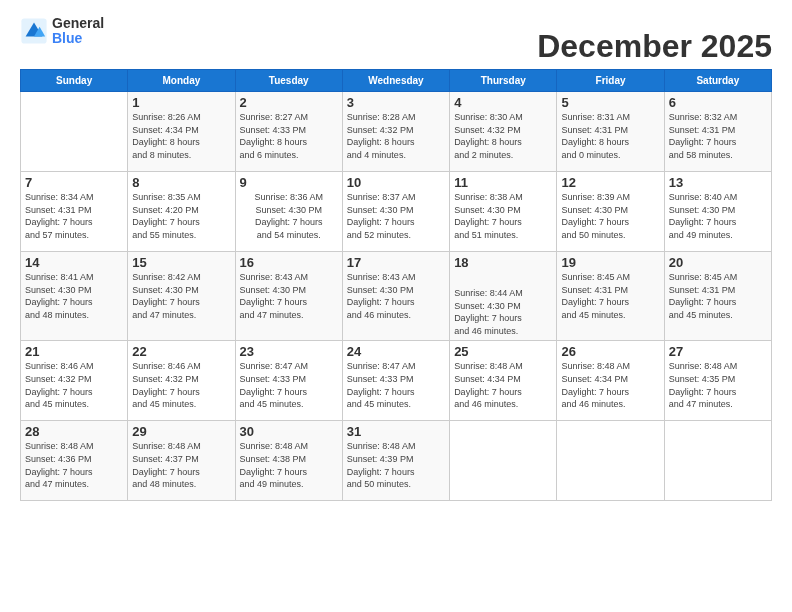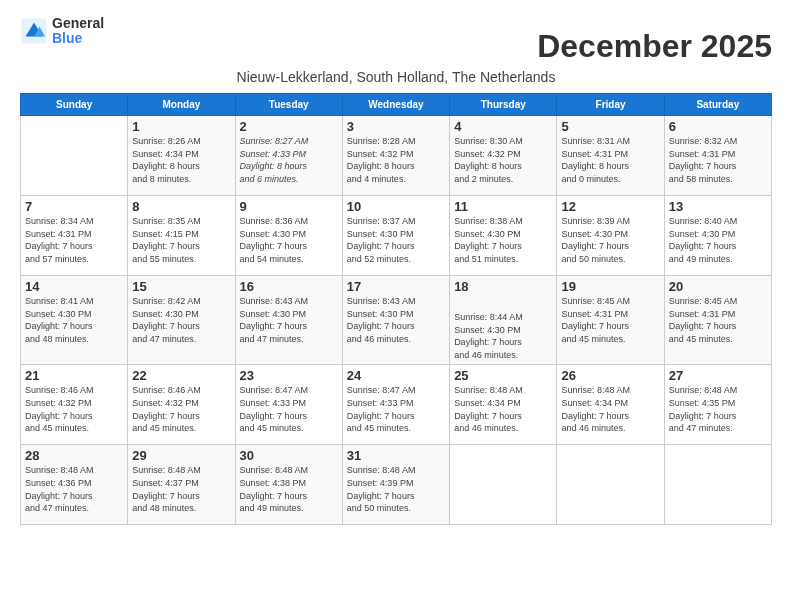--- a/index.html
+++ b/index.html
@@ -111,21 +111,20 @@
         <polygon points="8,28 20,8 32,28" fill="#1976D2"></polygon>
         <polygon points="20,28 28,14 36,28" fill="#42A5F5"></polygon>
       </svg>
       <div class="logo-text">
         <span class="logo-general">General</span>
         <span class="logo-blue">Blue</span>
       </div>
     </div>
     <div class="month-title">December 2025</div>
   </div>
-  <div class="subtitle">Nieuw-Lekkerland, South Holland, The Netherlands</div>
   <table>
     <thead>
       <tr>
         <th>Sunday</th>
         <th>Monday</th>
         <th>Tuesday</th>
         <th>Wednesday</th>
         <th>Thursday</th>
         <th>Friday</th>
         <th>Saturday</th>
@@ -136,21 +135,21 @@
           <td class="empty-cell"></td>
           <td>
             <span class="day-number">1</span>
             <div class="day-info" style="white-space: pre-line;">Sunrise: 8:26 AM
 Sunset: 4:34 PM
 Daylight: 8 hours
 and 8 minutes.</div>
           </td>
           <td>
             <span class="day-number">2</span>
-            <div class="day-info" style="white-space: pre-line; font-style: italic;">Sunrise: 8:27 AM
+            <div class="day-info" style="white-space: pre-line;">Sunrise: 8:27 AM
 Sunset: 4:33 PM
 Daylight: 8 hours
 and 6 minutes.</div>
           </td>
           <td>
             <span class="day-number">3</span>
             <div class="day-info" style="white-space: pre-line;">Sunrise: 8:28 AM
 Sunset: 4:32 PM
 Daylight: 8 hours
 and 4 minutes.</div>
@@ -181,27 +180,27 @@
           <td>
             <span class="day-number">7</span>
             <div class="day-info" style="white-space: pre-line;">Sunrise: 8:34 AM
 Sunset: 4:31 PM
 Daylight: 7 hours
 and 57 minutes.</div>
           </td>
           <td>
             <span class="day-number">8</span>
             <div class="day-info" style="white-space: pre-line;">Sunrise: 8:35 AM
-Sunset: 4:15 PM
+Sunset: 4:20 PM
 Daylight: 7 hours
 and 55 minutes.</div>
           </td>
           <td>
             <span class="day-number">9</span>
-            <div class="day-info" style="white-space: pre-line;">Sunrise: 8:36 AM
+            <div class="day-info" style="white-space: pre-line; text-align: center;">Sunrise: 8:36 AM
 Sunset: 4:30 PM
 Daylight: 7 hours
 and 54 minutes.</div>
           </td>
           <td>
             <span class="day-number">10</span>
             <div class="day-info" style="white-space: pre-line;">Sunrise: 8:37 AM
 Sunset: 4:30 PM
 Daylight: 7 hours
 and 52 minutes.</div>

